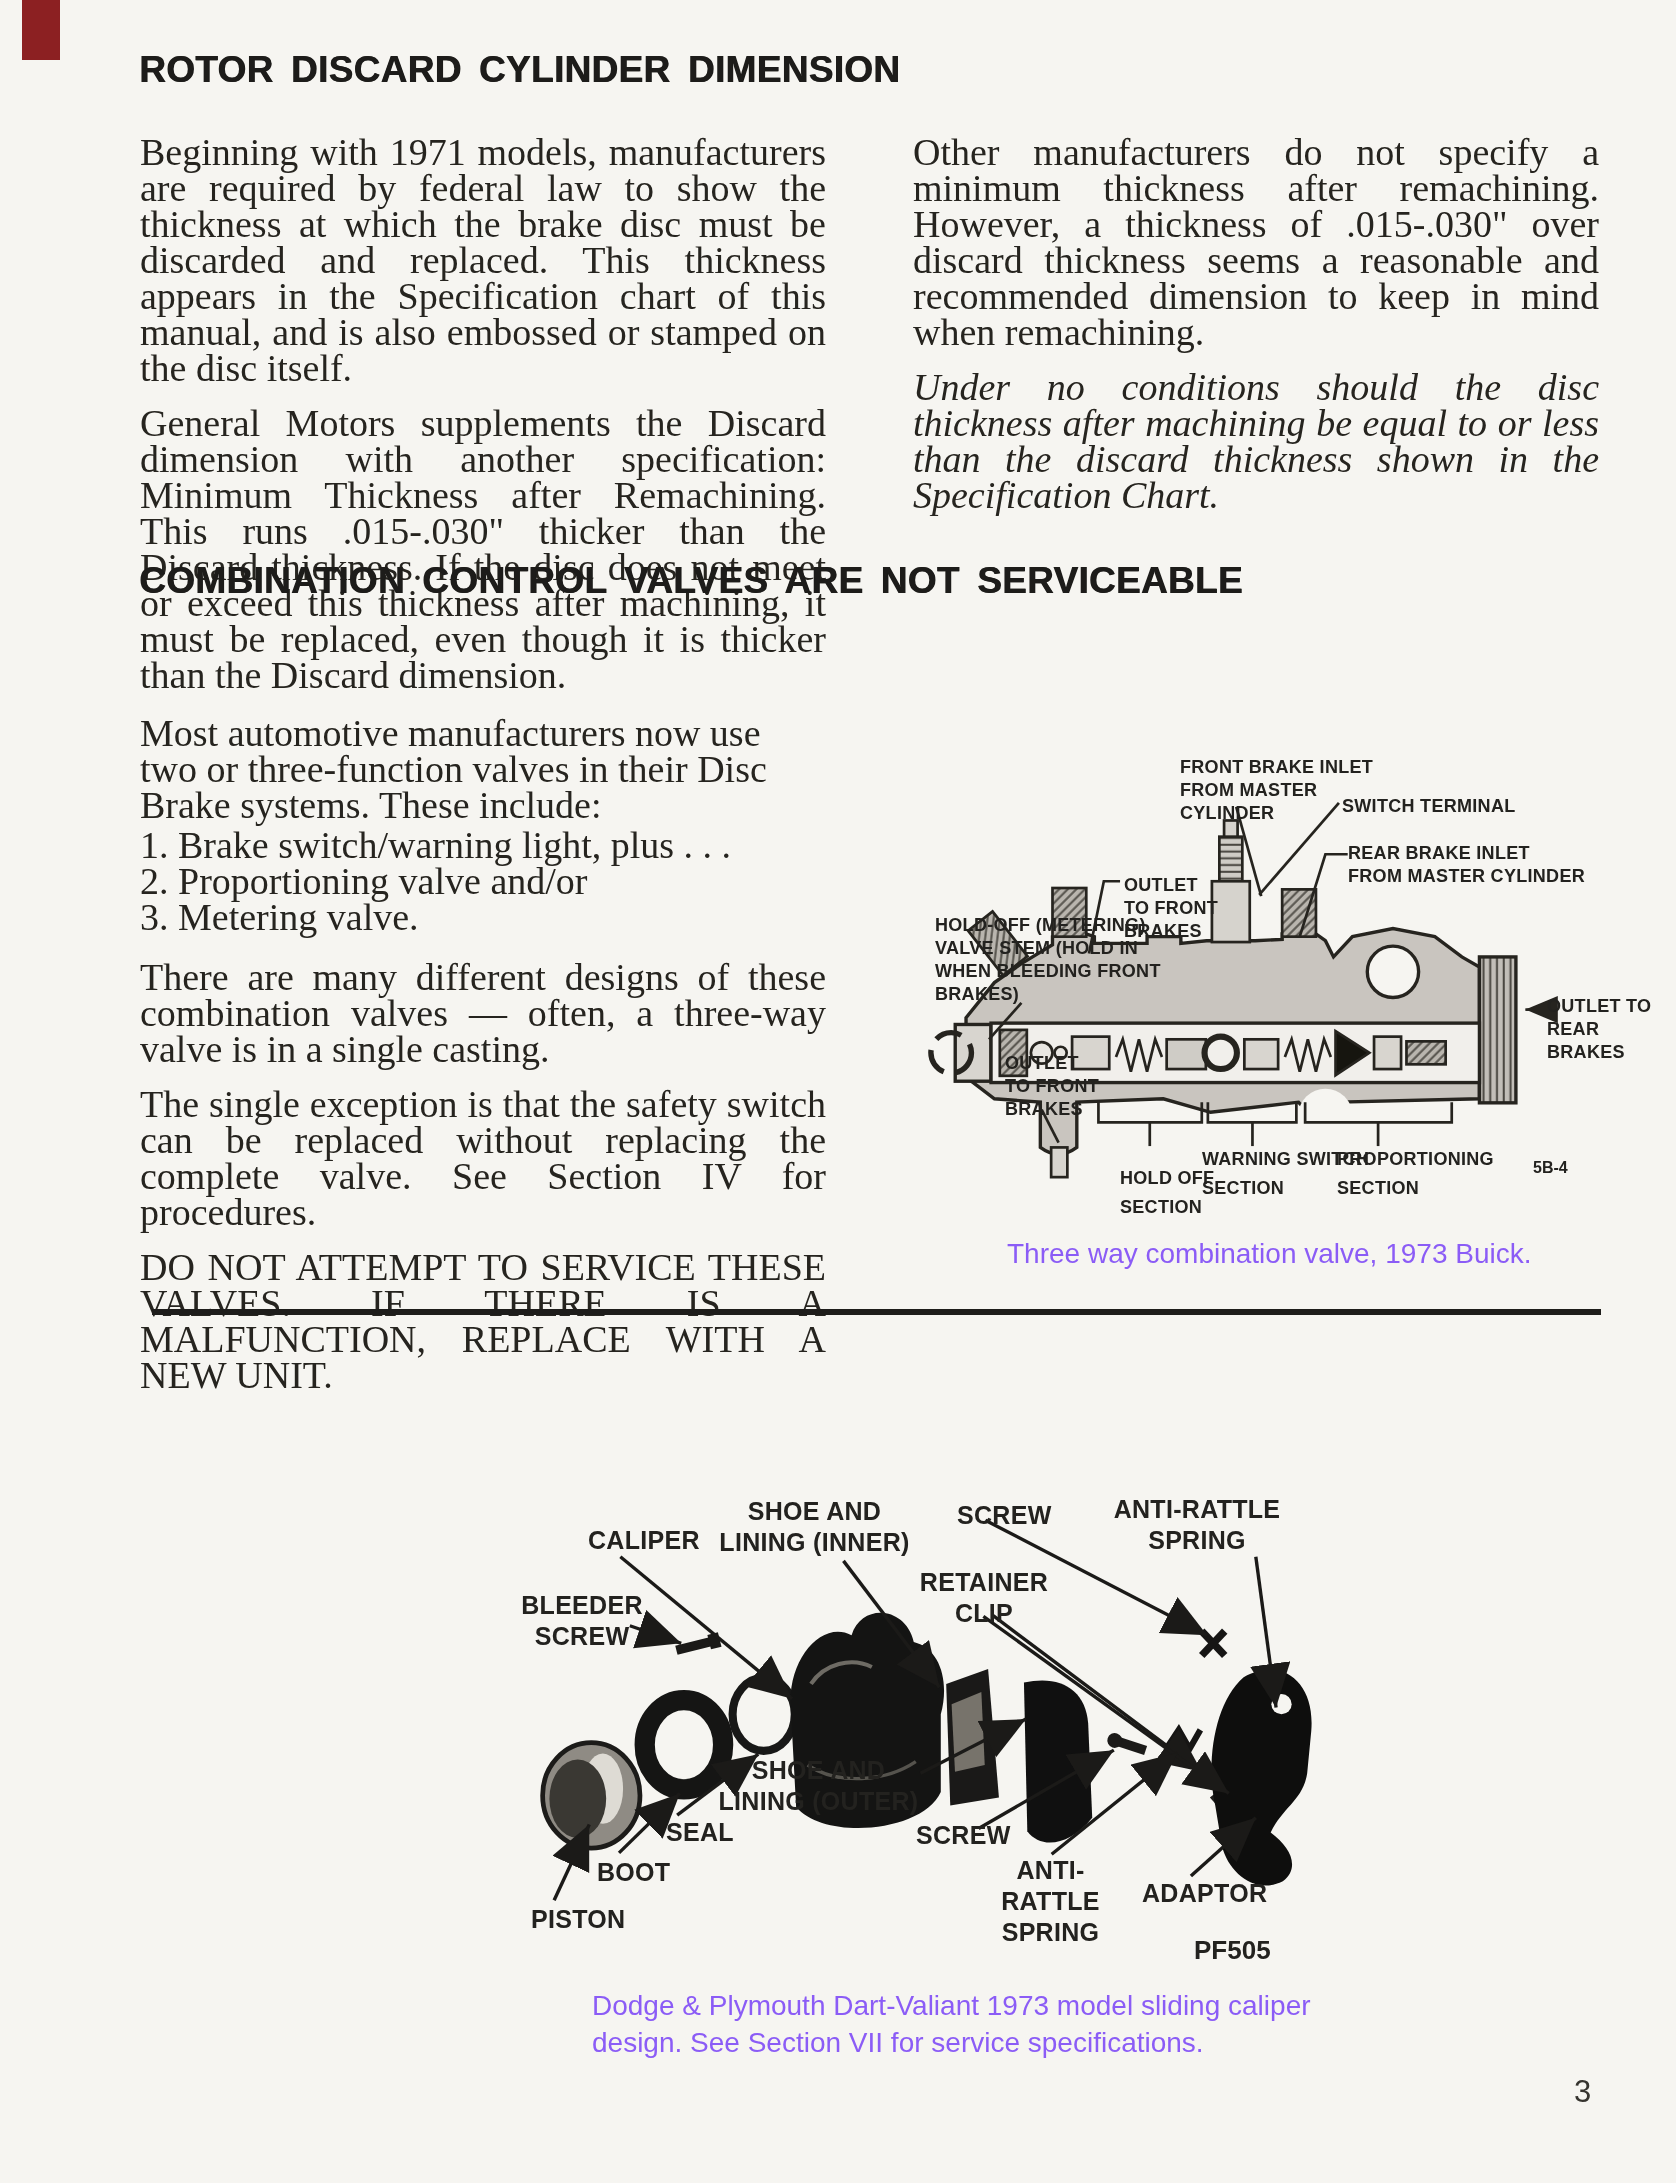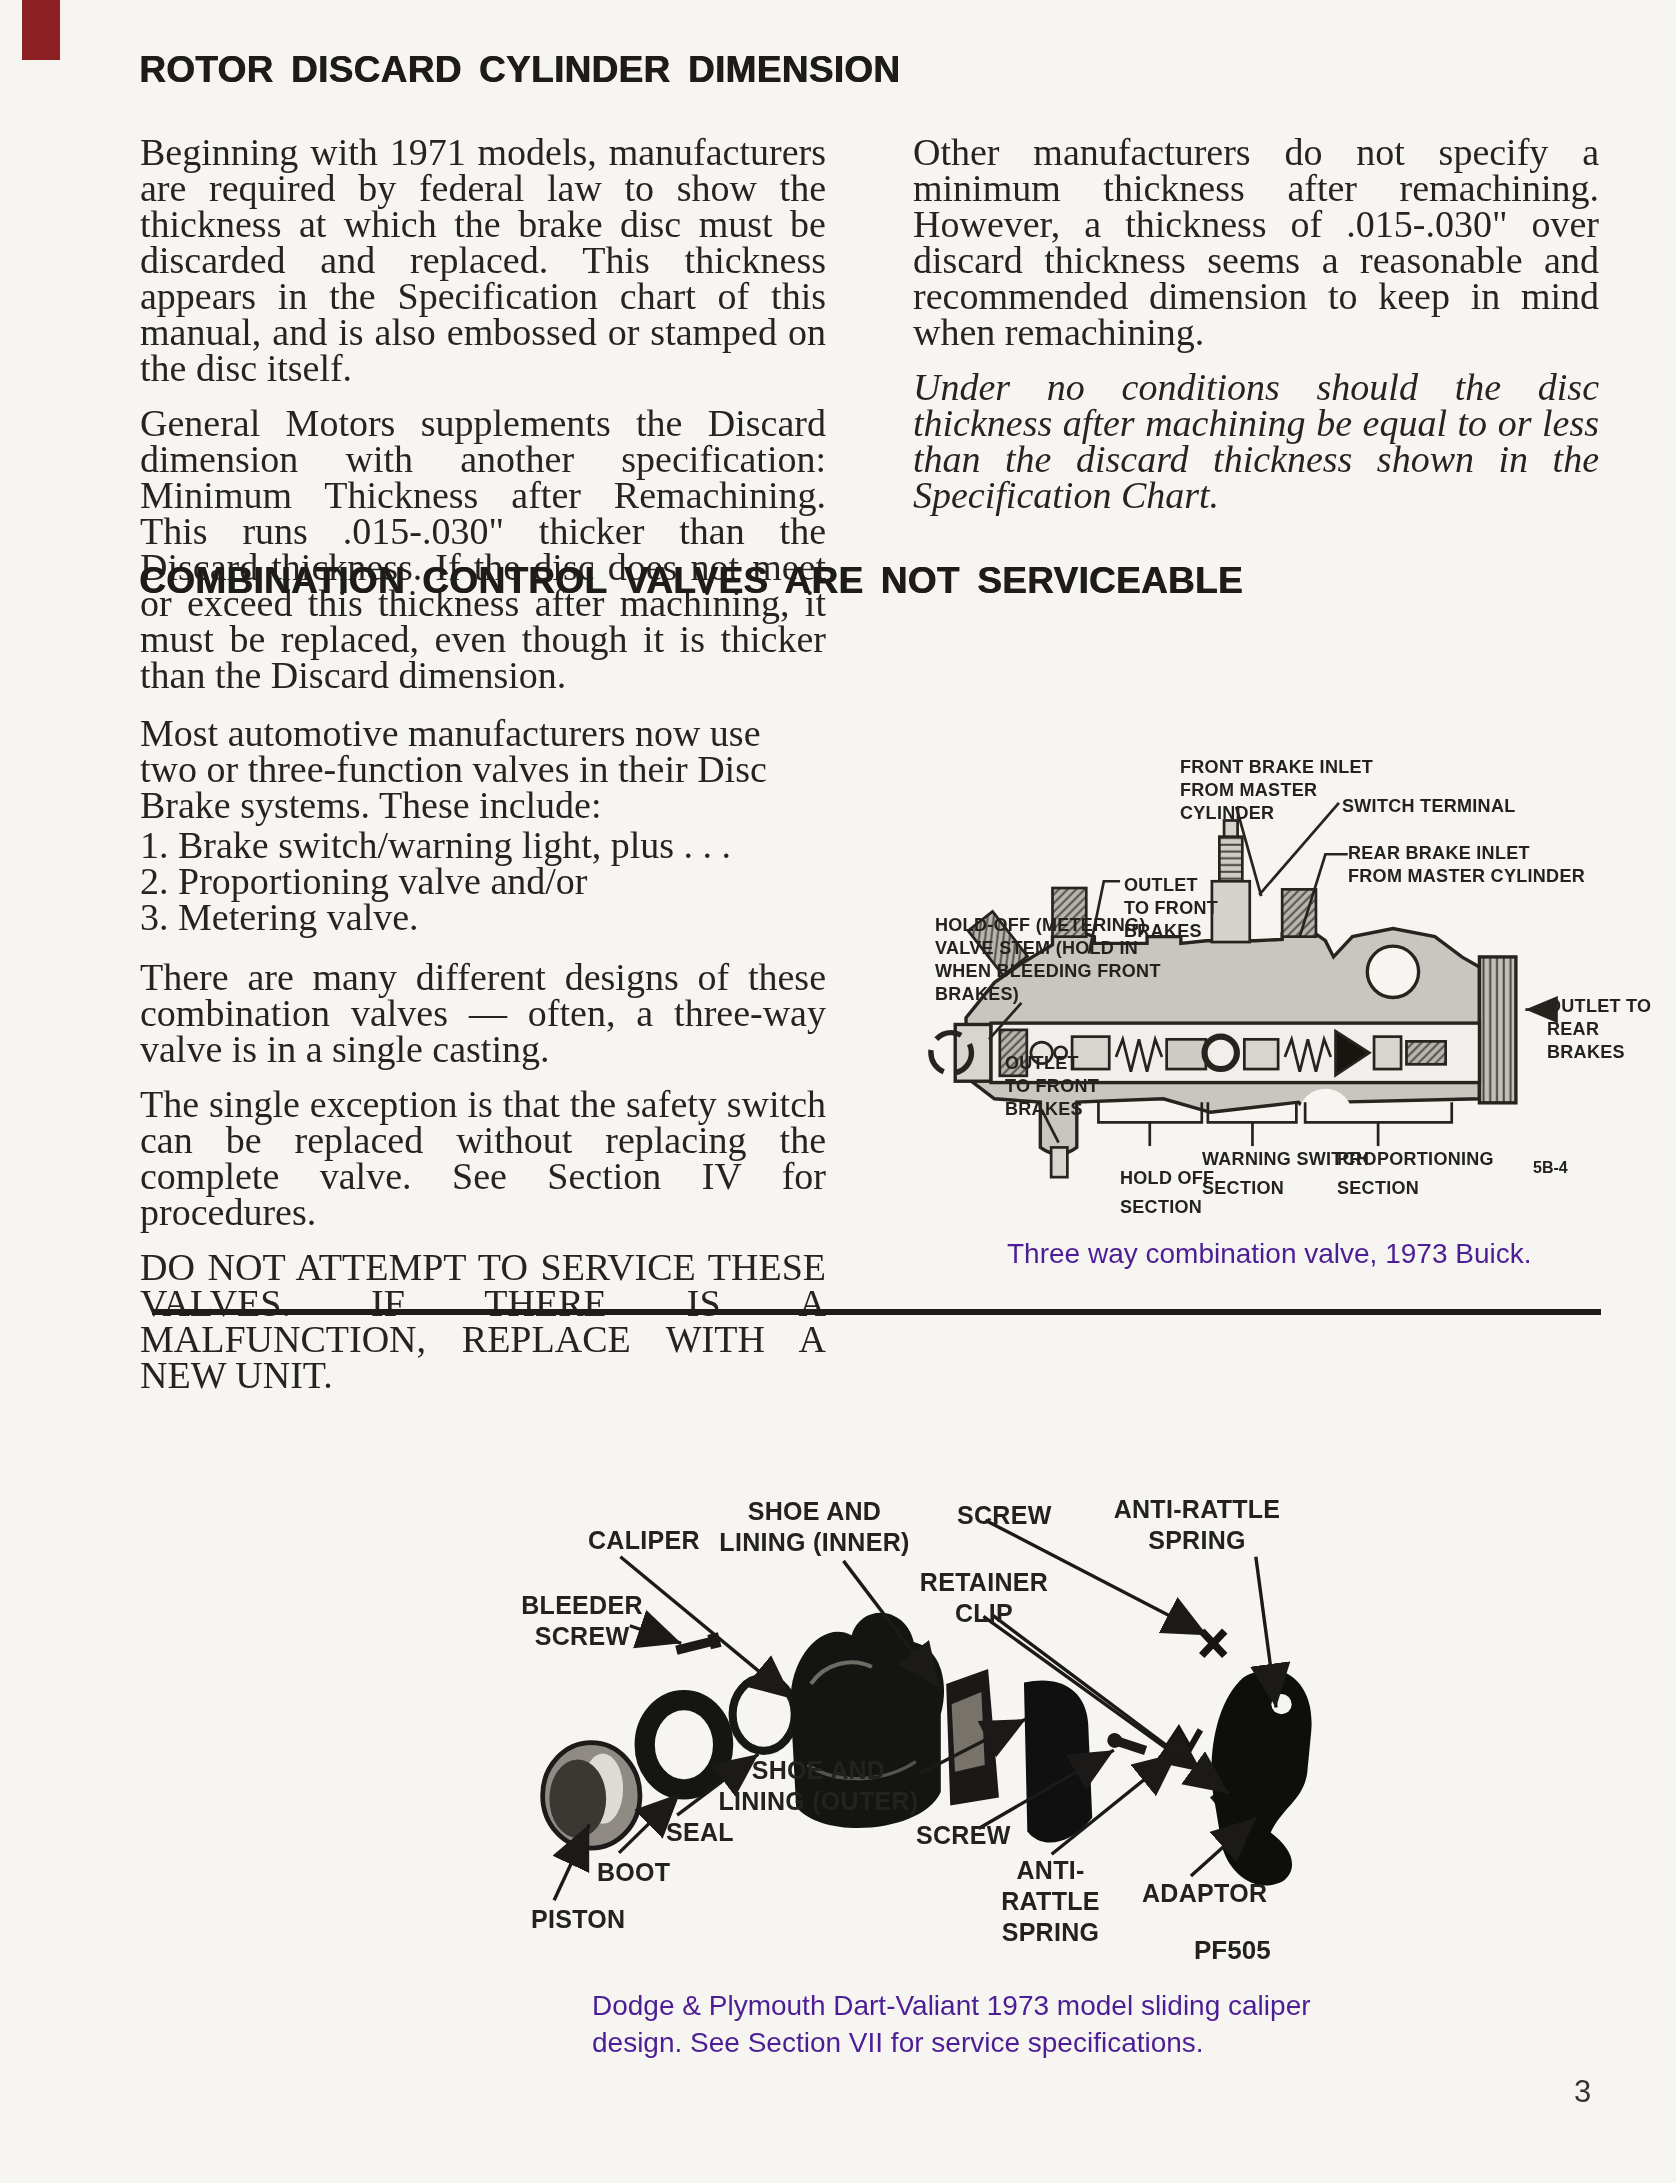--- a/index.html
+++ b/index.html
@@ -16,21 +16,21 @@
   .list-block{margin:4px 0 24px 0;}
   .list-line{text-align:left;line-height:36px;}
   .dlabel{position:absolute;font-family:"Liberation Sans",sans-serif;font-weight:bold;
           color:#23221f;white-space:pre-line;}
   .vlabel{font-size:18px;line-height:23px;letter-spacing:0.3px;}
   .seclabel{font-size:18px;line-height:29px;letter-spacing:0.3px;}
   .clabel{font-size:25px;line-height:31px;text-align:center;letter-spacing:0.3px;}
   .code{font-size:16px;font-weight:bold;font-family:"Liberation Sans",sans-serif;}
   .code-big{font-size:26px;}
   .caption{position:absolute;font-family:"Liberation Sans",sans-serif;font-size:28px;
-           line-height:37px;color:#4c1d95;white-space:pre-line;}
+           line-height:37px;color:#8b5cf6;white-space:pre-line;}
   .rule{position:absolute;left:152px;top:1309px;width:1449px;height:6px;background:#1e1d1b;}
   .page-num{position:absolute;left:1574px;top:2074px;font-family:"Liberation Sans",sans-serif;
             font-size:31px;color:#36342f;}
   svg{position:absolute;overflow:visible;}
 </style>
 </head>
 <body>
 
 <div class="page">
 

